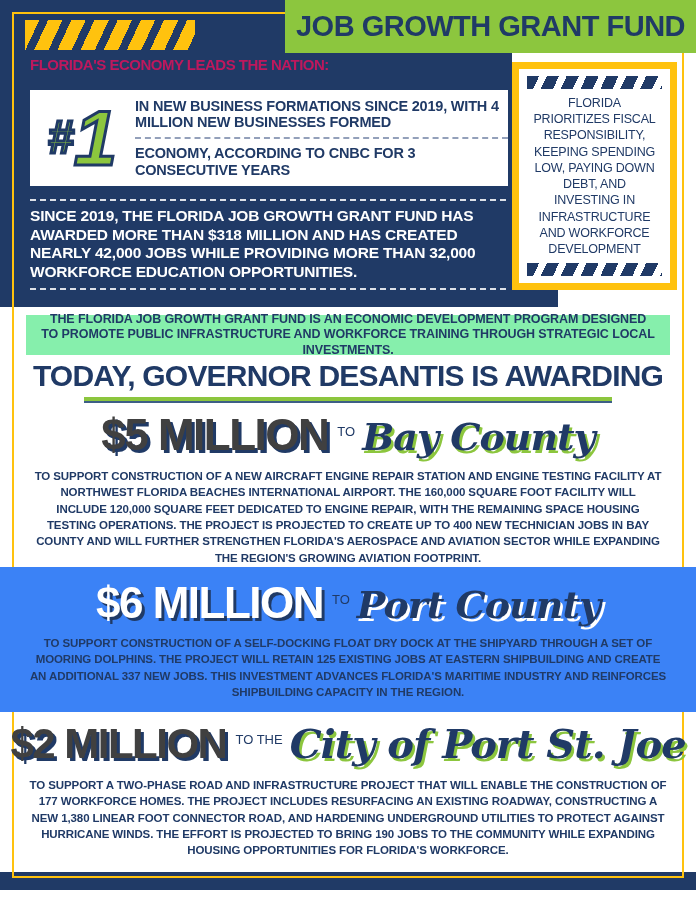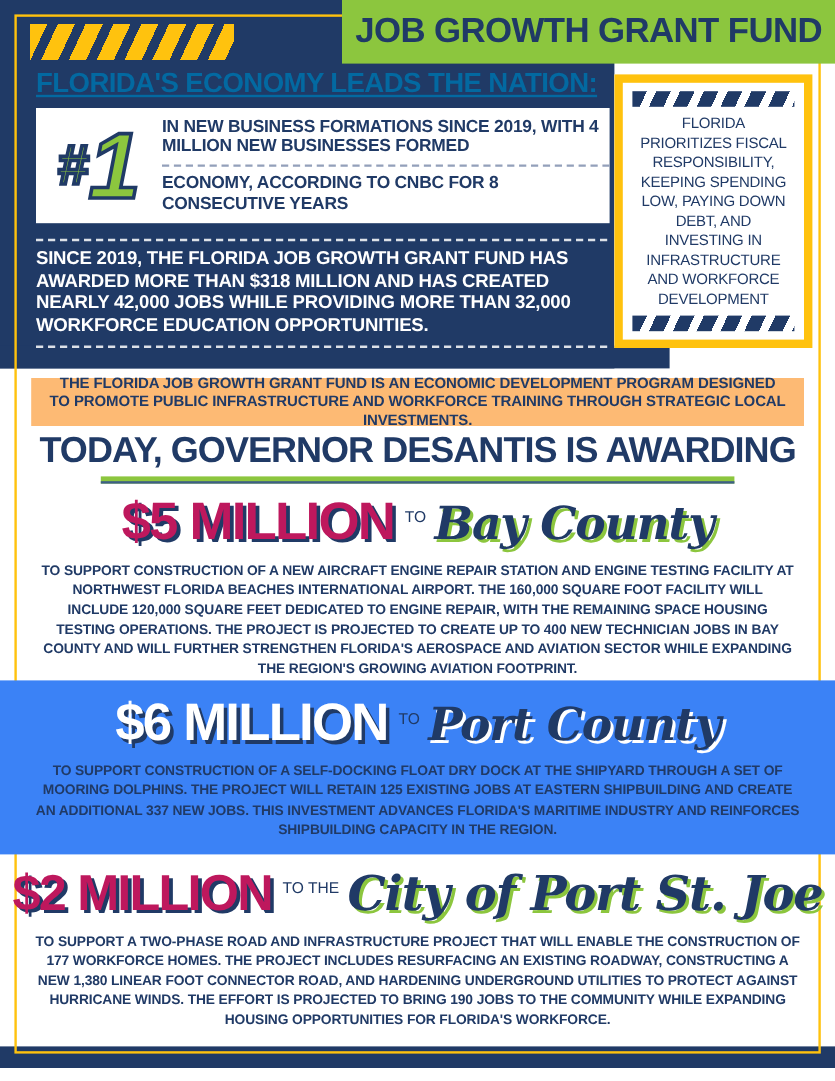--- a/index.html
+++ b/index.html
@@ -15,21 +15,21 @@
   .page-frame{position:absolute;left:12px;top:12px;right:12px;bottom:12px;border:2px solid #ffc20e;pointer-events:none;}
   
   .title-banner{position:absolute;left:285px;top:0;width:411px;height:53px;background:#8cc63e;
     display:flex;align-items:center;justify-content:center;}
   .title-banner .t{font-size:29px;font-weight:900;letter-spacing:-0.5px;color:#203a66;white-space:nowrap;}
   
   .stripes-yellow{position:absolute;left:25px;top:20px;width:170px;height:30px;
     background:repeating-linear-gradient(115deg,#ffc20e 0 13px,transparent 13px 21px);}
   .stripes-navy{height:13px;background:repeating-linear-gradient(115deg,#203a66 0 11px,transparent 11px 18px);}
   
-  .headline{position:absolute;left:30px;top:56px;width:480px;color:#0369a1;font-size:23px;font-weight:900;letter-spacing:-0.5px;white-space:nowrap;text-decoration:underline;}
+  .headline{position:absolute;left:30px;top:56px;width:480px;color:#be185d;font-size:15px;font-weight:900;letter-spacing:-0.5px;white-space:nowrap;}
   
   .rank-box{position:absolute;left:30px;top:90px;width:478px;height:96px;background:#ffffff;
     display:flex;align-items:center;padding:0;box-sizing:border-box;}
   .rank-badge{width:105px;text-align:center;font-weight:900;color:#8cc63e;line-height:0.9;
     -webkit-text-stroke:3px #203a66;font-size:78px;font-style:italic;}
   .rank-badge .hash{font-size:0.6em;vertical-align:12px;}
   .rank-texts{flex:1;display:flex;flex-direction:column;justify-content:center;padding-right:0;}
   .rank-item{font-size:14.5px;font-weight:700;color:#203a66;line-height:1.15;letter-spacing:-0.2px;}
   .rank-item + .rank-item{border-top:2px dashed #93a0ba;margin-top:6px;padding-top:6px;}
   
@@ -37,31 +37,31 @@
   .dash-1{top:199px;} .dash-2{top:288px;}
   
   .summary{position:absolute;left:30px;top:207px;width:476px;color:#ffffff;font-size:15.5px;font-weight:700;
     line-height:1.2;letter-spacing:-0.2px;}
   
   .fiscal-card{position:absolute;left:512px;top:62px;width:165px;height:228px;box-sizing:border-box;
     background:#ffffff;border:7px solid #ffc20e;display:flex;flex-direction:column;justify-content:space-between;
     padding:7px 8px;}
   .fiscal-text{font-size:12.5px;font-weight:400;color:#203a66;text-align:center;line-height:1.3;letter-spacing:-0.2px;padding:4px 2px;}
   
-  .program-banner{position:absolute;left:26px;top:315px;width:644px;height:40px;background:#fdba74;
+  .program-banner{position:absolute;left:26px;top:315px;width:644px;height:40px;background:#86efac;
     display:flex;align-items:center;justify-content:center;box-sizing:border-box;padding:2px 14px;}
   .program-banner .t{font-size:12.5px;font-weight:700;color:#203a66;text-align:center;line-height:1.25;letter-spacing:-0.1px;}
   
   .awards-heading{position:absolute;left:0;top:359px;width:696px;text-align:center;color:#203a66;
     font-size:30px;font-weight:700;letter-spacing:-0.8px;white-space:nowrap;}
   .awards-underline{position:absolute;left:84px;top:397px;width:528px;height:4px;background:#8cc63e;border-bottom:2px solid #3d5f86;}
   
   .award-head{display:flex;align-items:baseline;justify-content:center;white-space:nowrap;}
   .amount{font-size:44px;font-weight:900;letter-spacing:-1.5px;}
-  .amount.green{color:#be185d;text-shadow:3px 3px 0 #203a66;}
+  .amount.green{color:#404040;text-shadow:3px 3px 0 #203a66;}
   .amount.white{color:#ffffff;text-shadow:3px 3px 0 #203a66;}
   .connector{font-size:13px;font-weight:400;color:#203a66;margin:0 7px 0 9px;position:relative;top:-14px;letter-spacing:0;}
   .recipient{font-family:"DejaVu Serif",serif;font-style:italic;font-weight:700;font-size:38px;color:#203a66;letter-spacing:-1px;}
   .recipient.green-shadow{text-shadow:2.5px 2.5px 0 #8cc63e;}
   .recipient.white-shadow{text-shadow:2.5px 2.5px 0 #ffffff;}
   .award-desc{font-size:11.5px;font-weight:700;color:#203a66;text-align:center;line-height:1.42;letter-spacing:-0.1px;}
   .award-bay{position:absolute;left:0;top:410px;width:696px;}
   .award-bay .award-desc{margin:8px auto 0;width:628px;}
   .green-band{position:absolute;left:0;top:567px;width:696px;height:145px;background:#3b82f6;}
   .green-band .award-head{margin-top:11px;}
@@ -86,21 +86,21 @@
   </div>
 
   <div class="stripes-yellow"></div>
 
   <div class="headline">FLORIDA'S ECONOMY LEADS THE NATION:</div>
 
   <div class="rank-box">
     <div class="rank-badge"><span class="hash">#</span><span>1</span></div>
     <div class="rank-texts">
       <div class="rank-item">IN NEW BUSINESS FORMATIONS SINCE 2019, WITH 4 MILLION NEW BUSINESSES FORMED</div>
-      <div class="rank-item">ECONOMY, ACCORDING TO CNBC FOR 8 CONSECUTIVE YEARS</div>
+      <div class="rank-item">ECONOMY, ACCORDING TO CNBC FOR 3 CONSECUTIVE YEARS</div>
     </div>
   </div>
 
   <div class="dash-line dash-1"></div>
   <div class="summary">SINCE 2019, THE FLORIDA JOB GROWTH GRANT FUND HAS AWARDED MORE THAN $318 MILLION AND HAS CREATED NEARLY 42,000 JOBS WHILE PROVIDING MORE THAN 32,000 WORKFORCE EDUCATION OPPORTUNITIES.</div>
   <div class="dash-line dash-2"></div>
 
   <div class="fiscal-card">
     <div class="stripes-navy"></div>
     <div class="fiscal-text">FLORIDA PRIORITIZES FISCAL RESPONSIBILITY, KEEPING SPENDING LOW, PAYING DOWN DEBT, AND INVESTING IN INFRASTRUCTURE AND WORKFORCE DEVELOPMENT</div>

